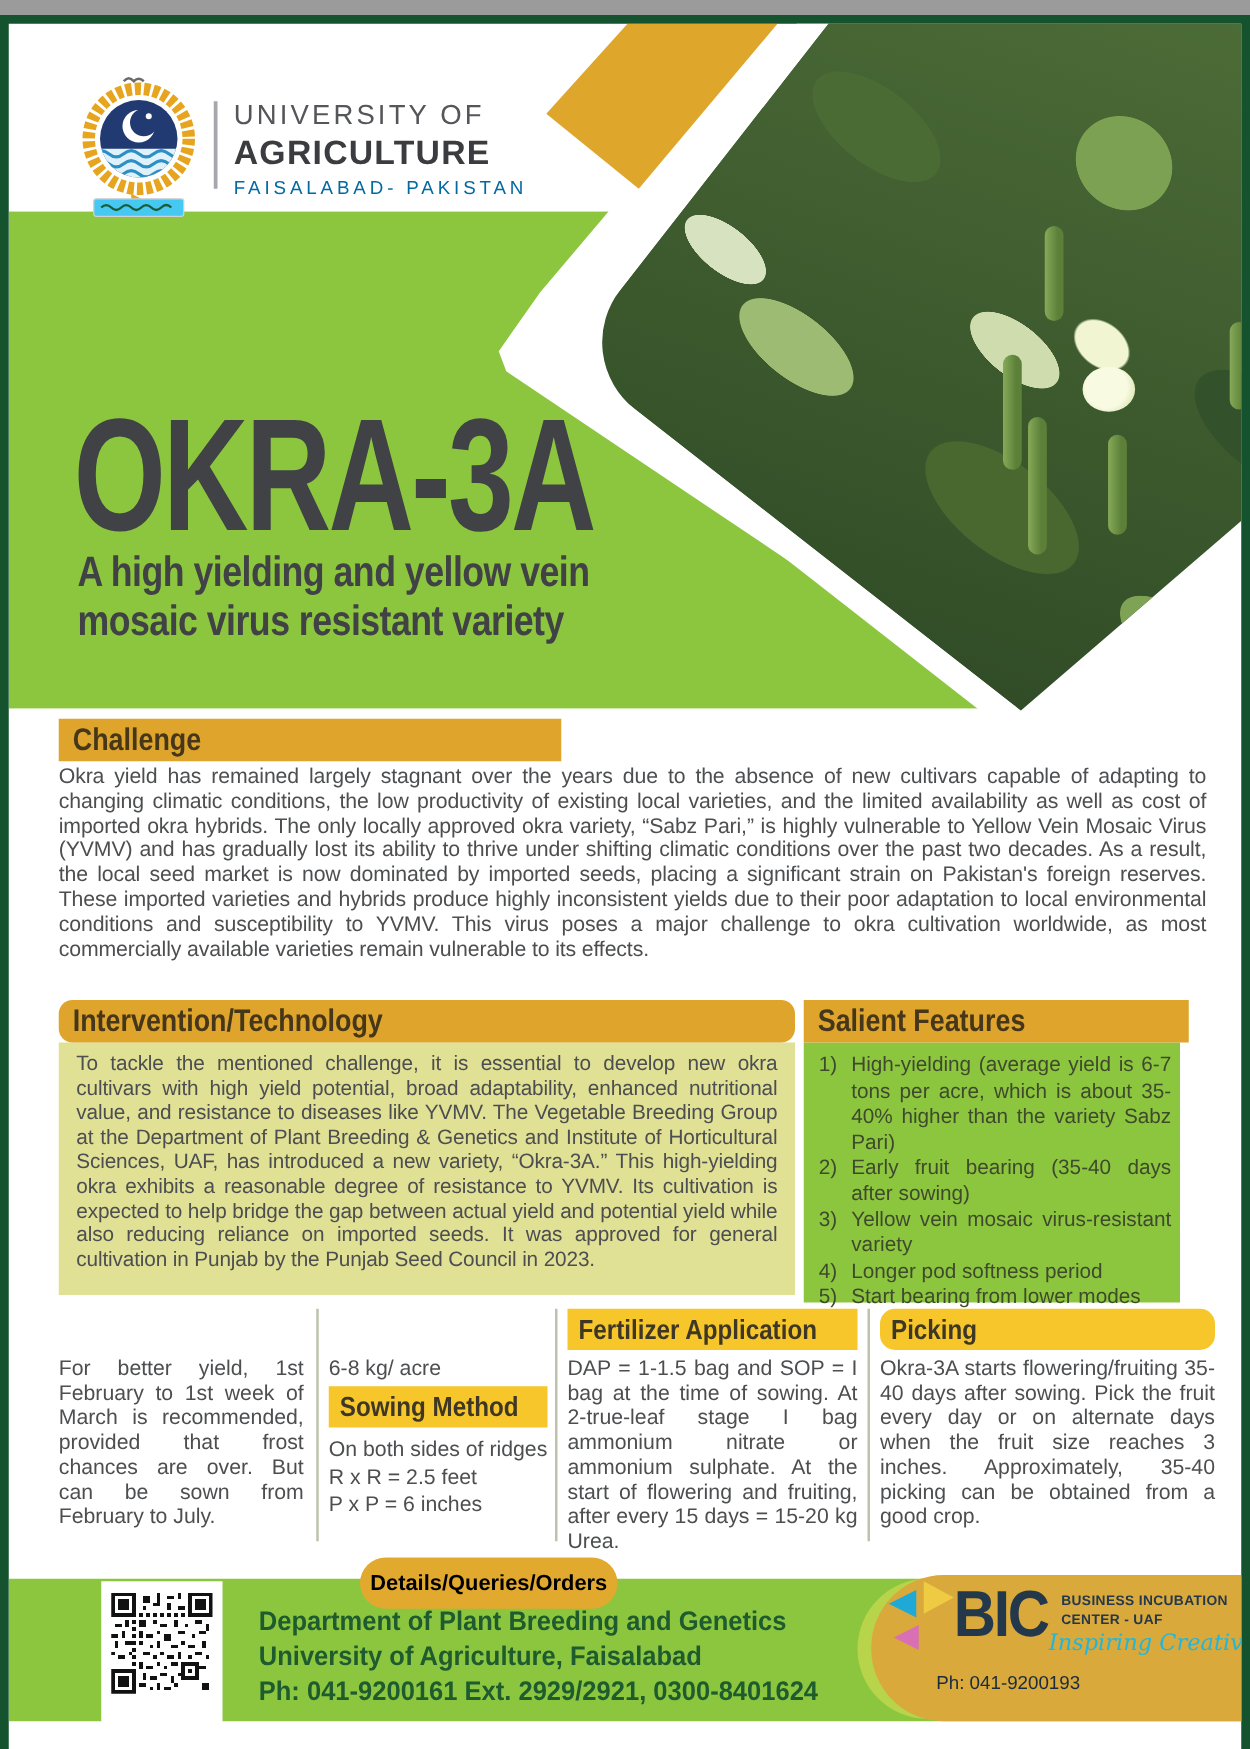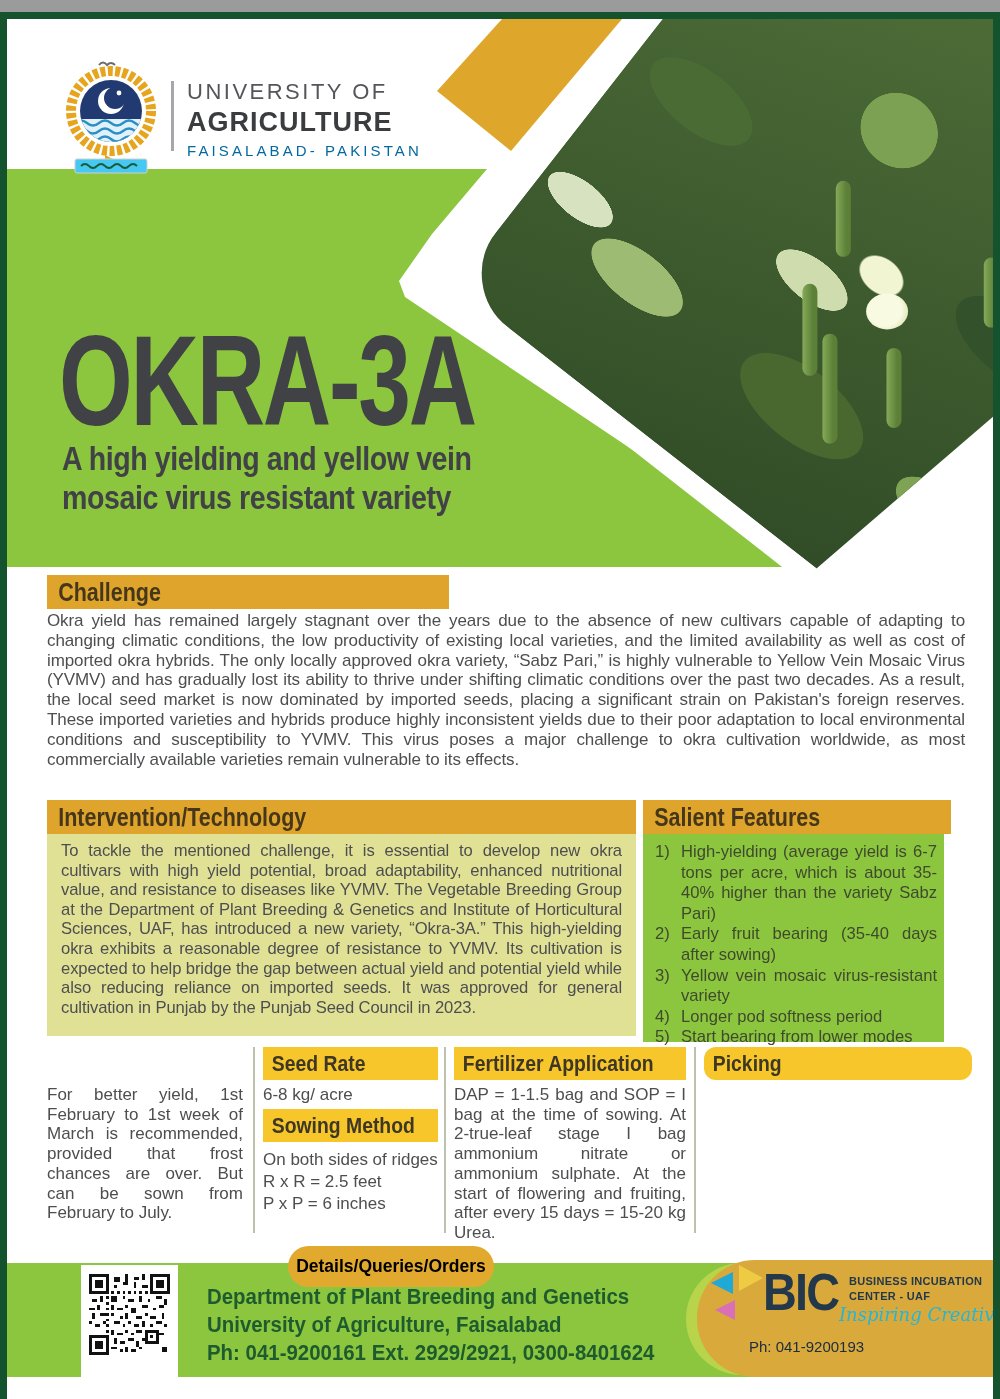--- a/index.html
+++ b/index.html
@@ -49,21 +49,21 @@
        background:radial-gradient(circle at 45% 45%,#f8fae2 0 55%,#dde6b4 80%,#cdd99f);}
   
   .bar{position:absolute;height:34px;background:#DEA42B;}
   .bar>span{display:inline-block;font-size:25px;font-weight:bold;color:#46371A;
      transform:scaleX(.86);transform-origin:left center;padding:3px 0 0 13px;white-space:nowrap;}
   .body-text{position:absolute;color:#4D4E50;text-align:justify;}
   
   .challenge-bar{left:40px;top:556px;width:402px;}
   .challenge-body{left:40px;top:592px;width:918px;font-size:17px;line-height:19.8px;letter-spacing:-.1px;}
   
-  .intervention-bar{left:40px;top:781px;width:589px;}
+  .intervention-bar{left:40px;top:781px;width:589px;border-radius:11px;}
   .intervention-panel{position:absolute;left:40px;top:815px;width:589px;height:202px;background:#E0E195;}
   .intervention-body{left:54px;top:822px;width:561px;font-size:16.6px;line-height:19.6px;letter-spacing:-.1px;}
   
   .salient-bar{left:636px;top:781px;width:308px;}
   .salient-panel{position:absolute;left:636px;top:815px;width:301px;height:208px;background:#8CC63F;}
   .sf-list{position:absolute;left:648px;top:823px;width:282px;color:#3f4a2d;font-size:16.6px;line-height:20.6px;}
   .sf-item{position:relative;padding-left:26px;text-align:justify;}
   .sf-num{position:absolute;left:0;top:0;}
   
   .colbar{position:absolute;height:33px;background:#F6C62A;top:1028px;}
@@ -185,41 +185,39 @@
     </div>
     <div class="sf-item">
       <span class="sf-num">5)</span>
       <span>Start bearing from lower modes</span>
     </div>
   </div>
 
   <div class="body-text col-body" style="left:40px;top:1066px;width:196px;">For better yield, 1st February to 1st week of March is recommended, provided that frost chances are over. But can be sown from February to July.</div>
   <div class="divider" style="left:246px;"></div>
 
-  <div class="colbar" style="left:256px;width:175px;">
-    <span>Seed Rate</span>
-  </div>
   <div class="body-text col-body" style="left:256px;top:1066px;width:175px;text-align:left;">6-8 kg/ acre</div>
   <div class="colbar" style="left:256px;top:1090px;width:175px;">
     <span>Sowing Method</span>
   </div>
   <div class="body-text col-body preline" style="left:256px;top:1130px;width:175px;text-align:left;line-height:22px;">On both sides of ridges
 R x R = 2.5 feet
 P x P = 6 inches</div>
   <div class="divider" style="left:437px;"></div>
 
   <div class="colbar" style="left:447px;width:232px;">
     <span>Fertilizer Application</span>
   </div>
   <div class="body-text col-body" style="left:447px;top:1066px;width:232px;">DAP = 1-1.5 bag and SOP = I bag at the time of sowing. At 2-true-leaf stage I bag ammonium nitrate or ammonium sulphate. At the start of flowering and fruiting, after every 15 days = 15-20 kg Urea.</div>
   <div class="divider" style="left:687px;"></div>
 
   <div class="colbar" style="left:697px;width:268px;border-radius:12px;">
     <span>Picking</span>
   </div>
+  <div class="body-text col-body" style="left:697px;top:1066px;width:268px;">Okra-3A starts flowering/fruiting 35-40 days after sowing. Pick the fruit every day or on alternate days when the fruit size reaches 3 inches. Approximately, 35-40 picking can be obtained from a good crop.</div>
 
   <div class="footer-band"></div>
 
   <div class="qr-panel">
     <svg width="81" height="81" viewBox="0 0 29 29" shape-rendering="crispEdges">
       <rect width="29" height="29" fill="#ffffff"></rect>
       <g fill="#111111">
         <rect x="0" y="0" width="7" height="7"></rect>
           <rect x="22" y="0" width="7" height="7"></rect>
           <rect x="0" y="22" width="7" height="7"></rect>

